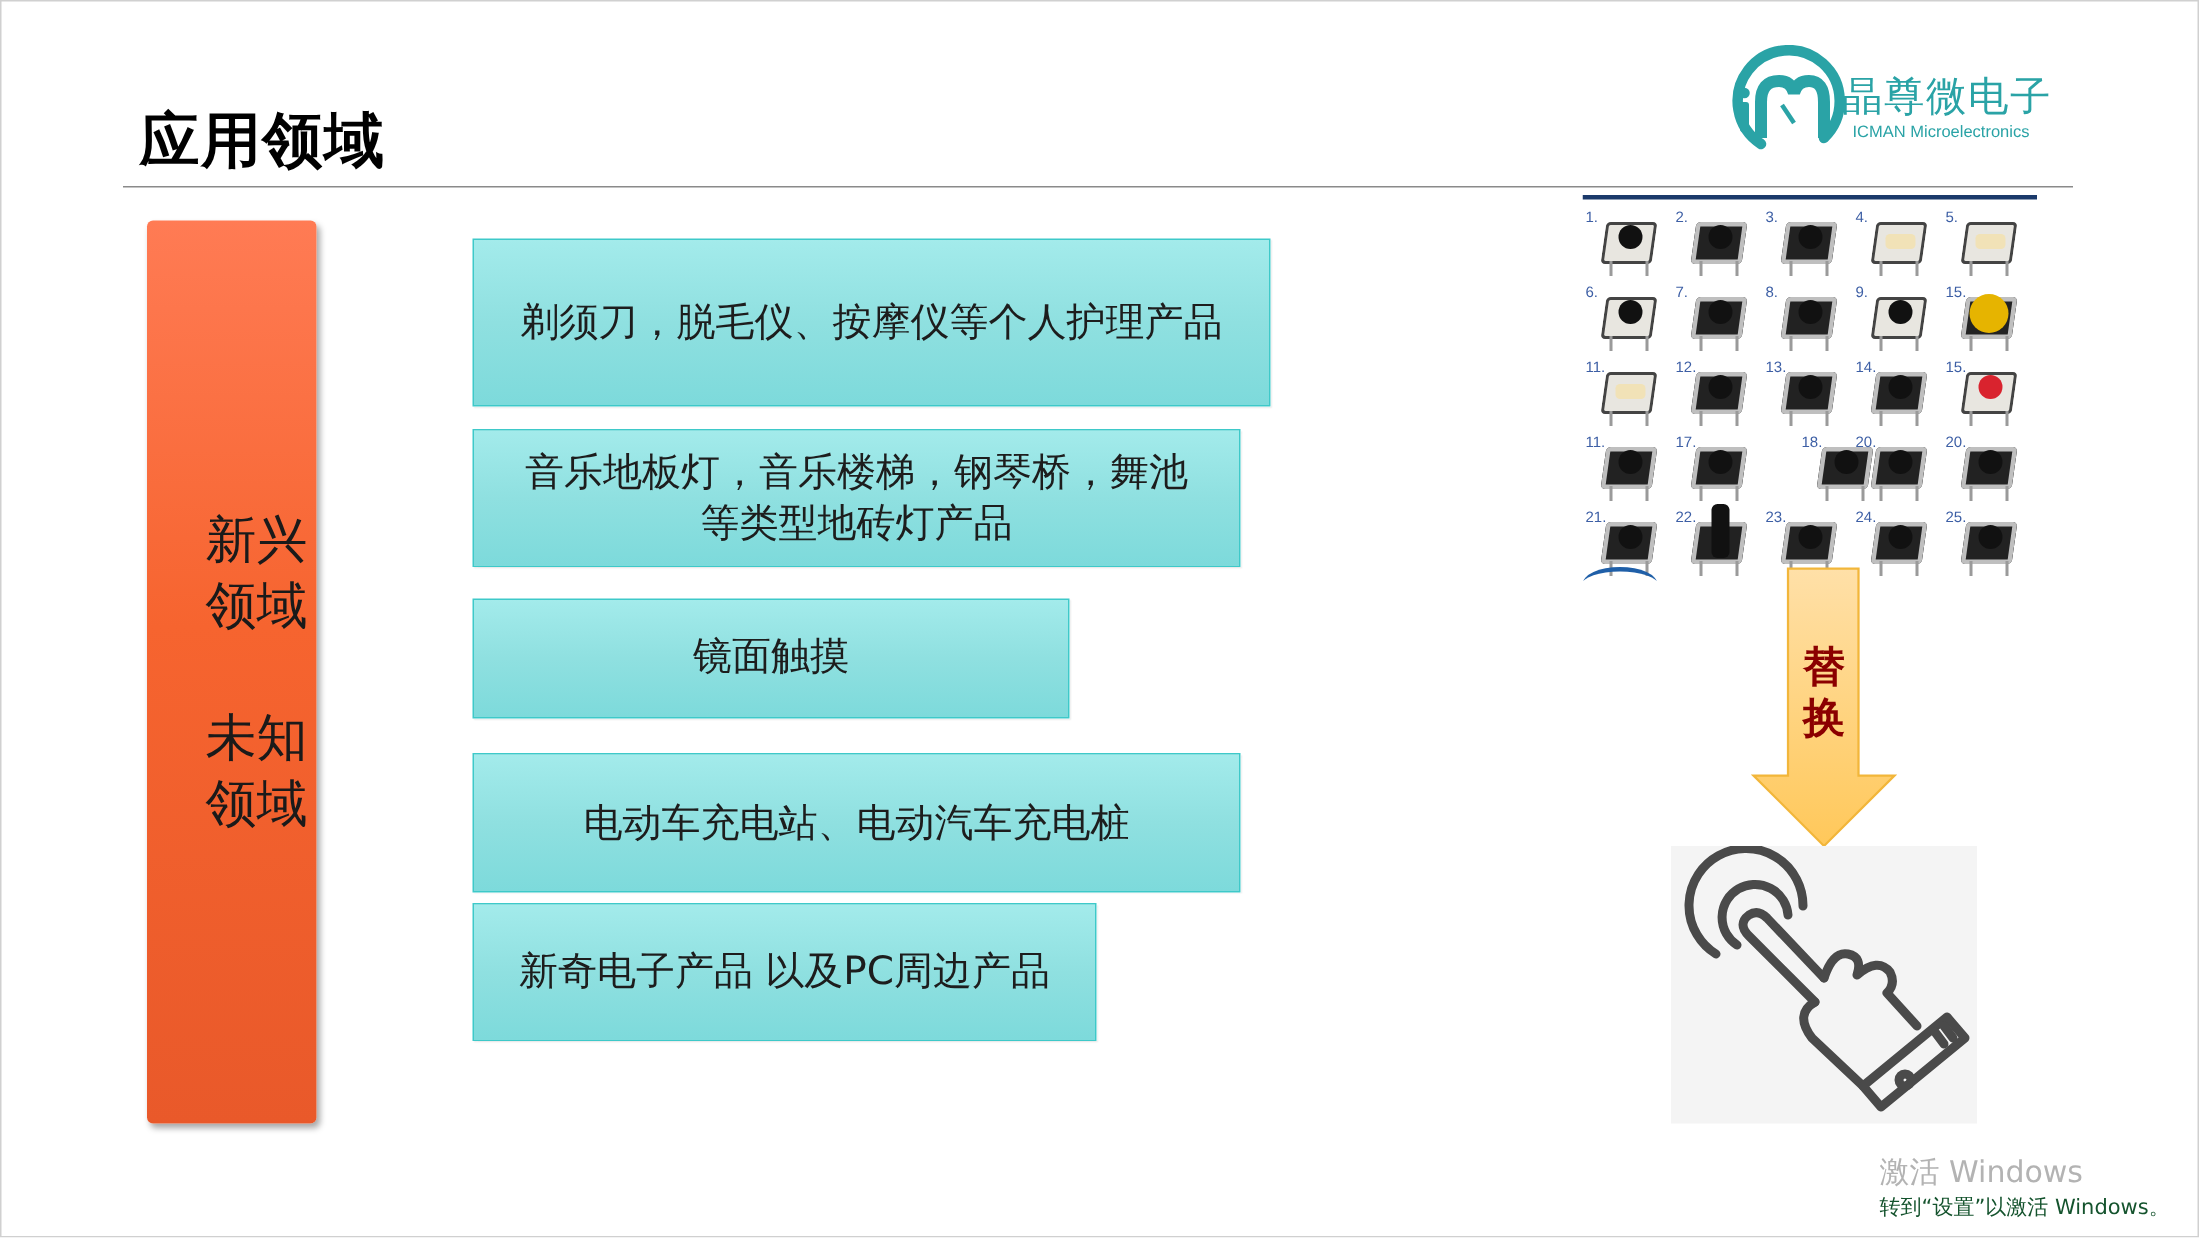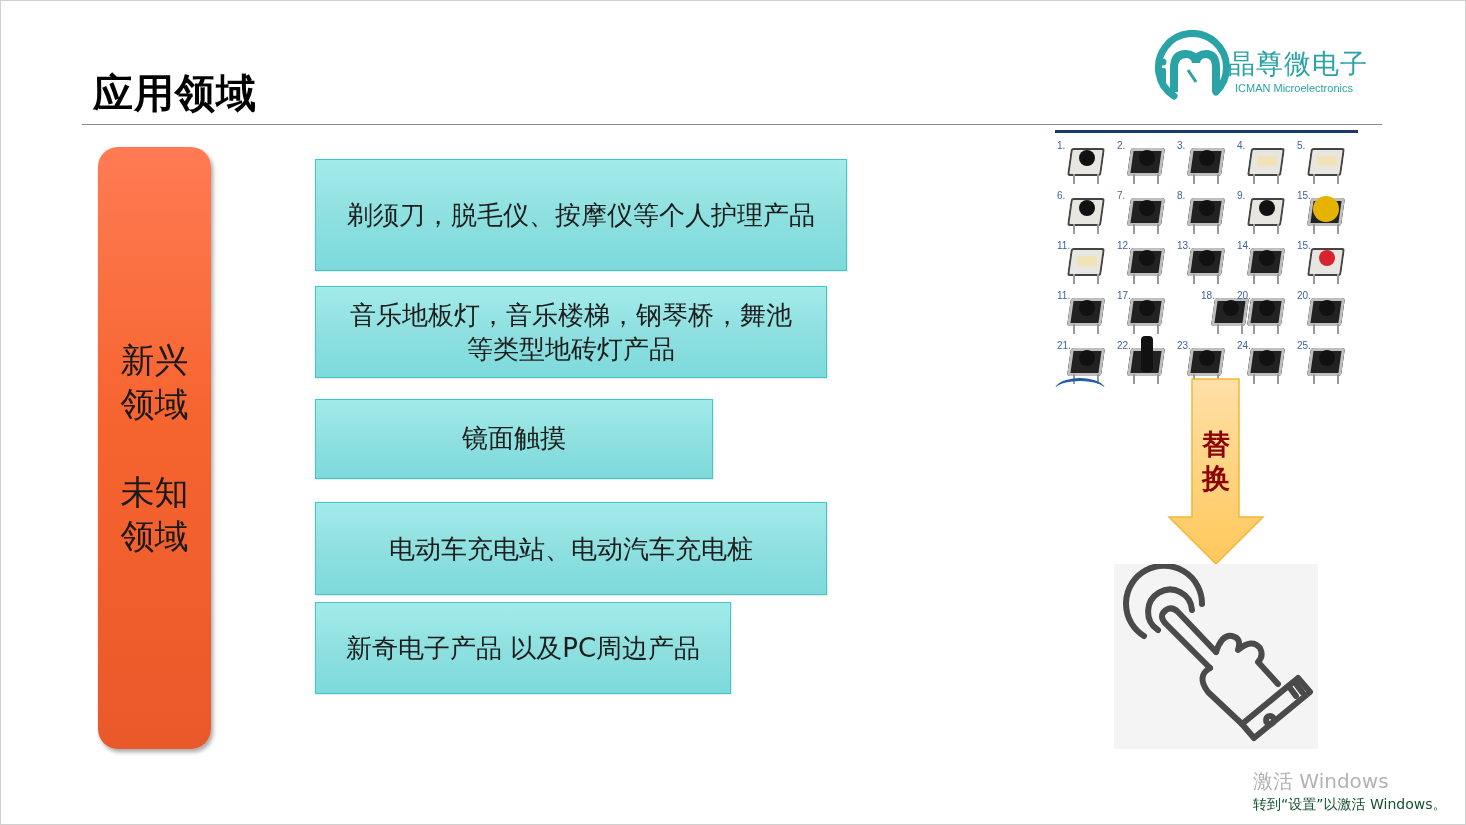--- a/index.html
+++ b/index.html
@@ -27,24 +27,24 @@
       position: absolute; left: 76px; top: 16px; font-size: 27px; color: #2aa3a6;
       letter-spacing: 1px; white-space: nowrap;
     }
     .logo-en {
       position: absolute; left: 83px; top: 52px; font-size: 11px; color: #2aa3a6;
       white-space: nowrap; font-family: "Liberation Sans", sans-serif;
     }
     
     .side-bar {
       position: absolute; left: 98px; top: 147px; width: 113px; height: 602px;
-      border-radius: 20px;
+      border-radius: 4px;
       background: linear-gradient(180deg, #ff7b54 0%, #f6642f 45%, #e9592a 100%);
       box-shadow: 2px 3px 4px rgba(0,0,0,0.35);
-      display: flex; flex-direction: column; align-items: center; justify-content: center;
+      display: flex; flex-direction: column; align-items: flex-end; justify-content: center;
     }
     .side-text {
       font-size: 34px; line-height: 44px; color: #1a1a1a; text-align: center; width: 80px;
       word-break: break-all;
     }
     .side-gap { height: 44px; }
     
     .area-box {
       position: absolute; box-sizing: border-box;
       background: linear-gradient(180deg, #a3ebeb 0%, #8fe0e0 50%, #7ddadb 100%);

